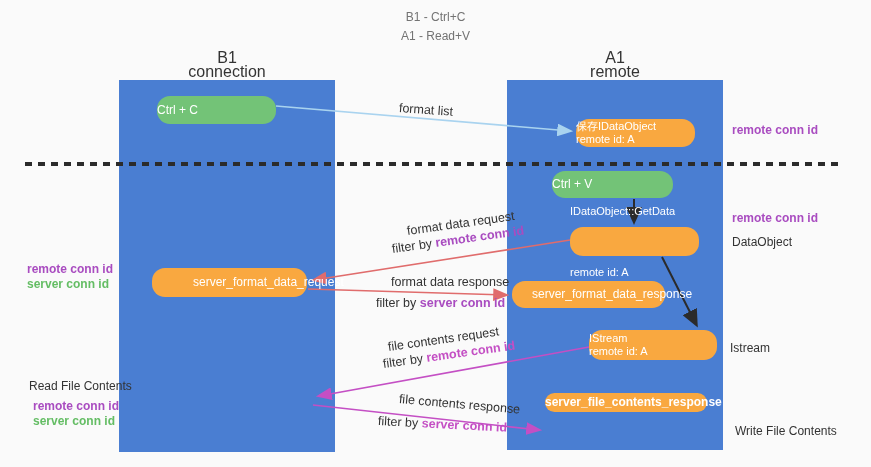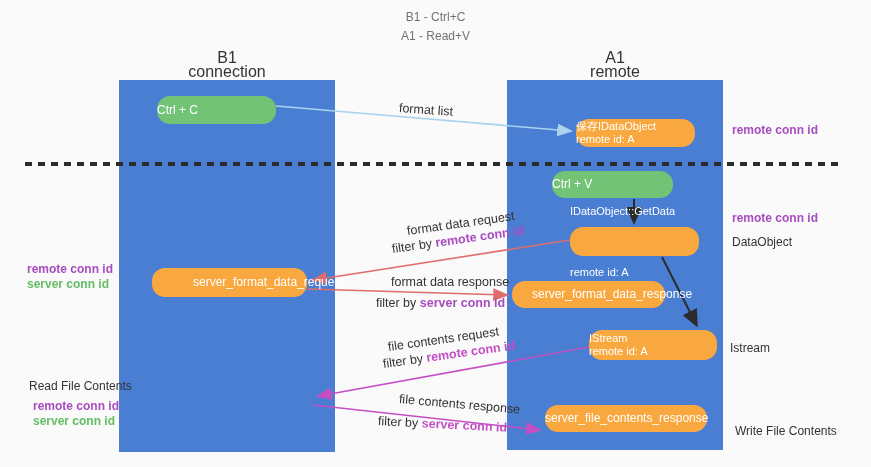--- a/index.html
+++ b/index.html
@@ -154,21 +154,21 @@
   <div class="node orange single" style="left:512px; top:281px; width:153px; height:27px;padding-left:20px;">
     <div class="l1">server_format_data_response</div>
   </div>
 
   <div class="node orange" style="left:589px; top:330px; width:128px; height:30px;">
     <div class="l2">IStream</div>
     <div class="l2">remote id: A</div>
   </div>
 
 
-  <div class="node orange single" style="left:545px; top:405px; width:162px; height:27px;">
+  <div class="node orange single" style="left:545px; top:393px; width:162px; height:19px;font-weight:bold;">
     <div class="l1">server_file_contents_response</div>
   </div>
 
   <div class="slabel purple" style="left:732px; top:123px;">remote conn id</div>
   <div class="slabel purple" style="left:732px; top:211px;">remote conn id</div>
   <div class="slabel" style="left:732px; top:235px;text-align:center;">DataObject</div>
   <div class="slabel" style="left:730px; top:341px;">Istream</div>
   <div class="slabel" style="left:735px; top:424px;">Write File Contents</div>
 
   <div class="slabel purple" style="left:27px; top:262px;">remote conn id</div>

